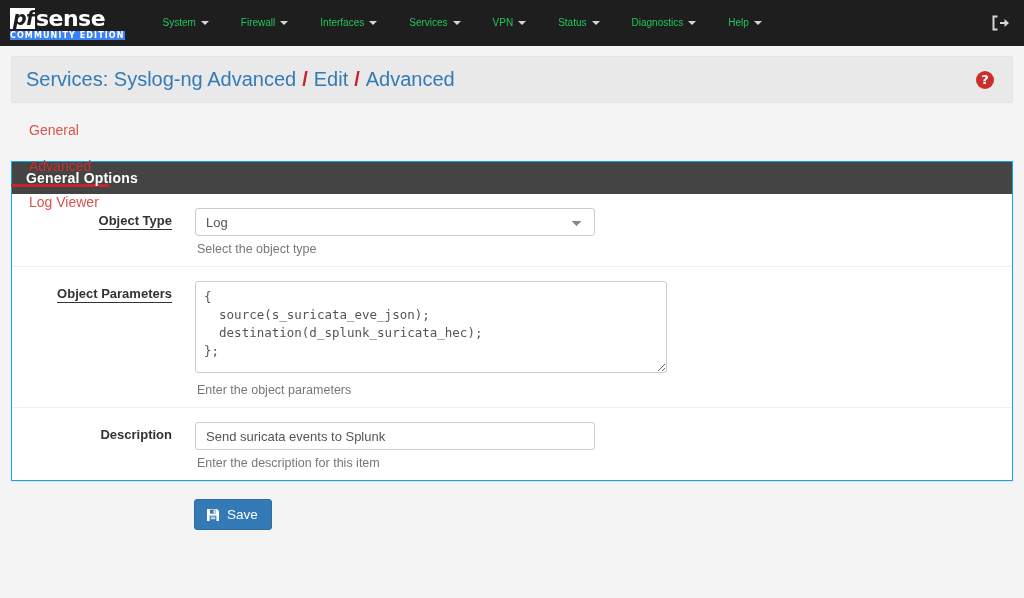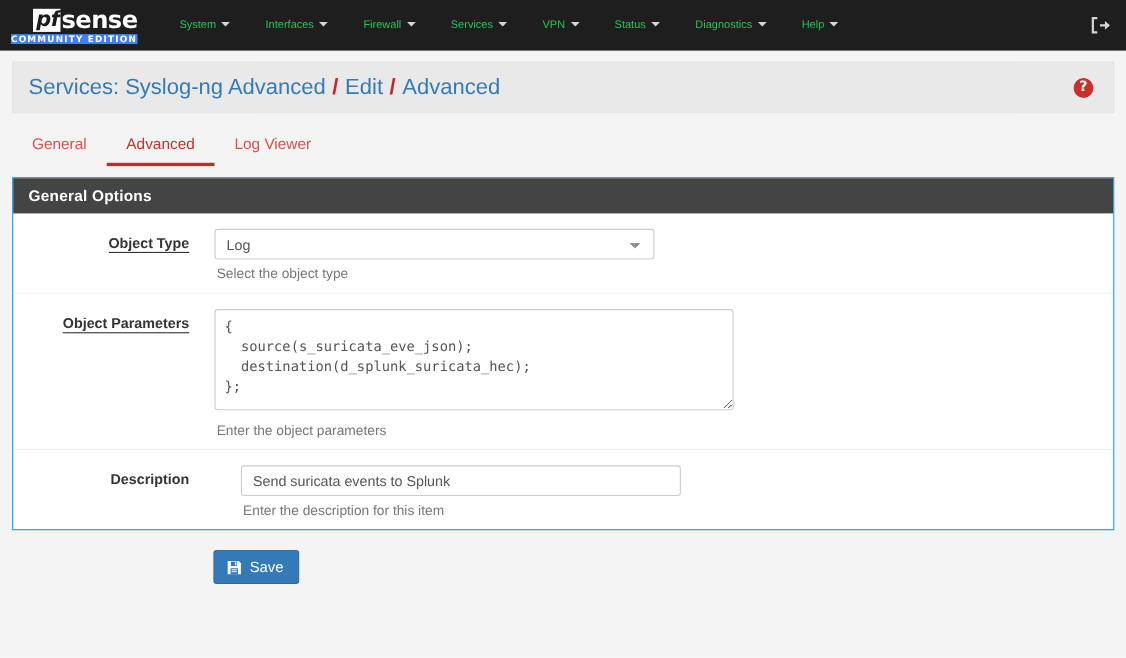--- a/index.html
+++ b/index.html
@@ -37,21 +37,20 @@
   .brand-pf {
     background: #ffffff;
     color: #1b1b1b;
     font-weight: bold;
     font-style: italic;
     font-size: 19px;
     line-height: 19px;
     padding: 1px 1px 1px 3px;
     letter-spacing: -0.5px;
     font-family: "DejaVu Sans", sans-serif;
-    margin-left: 20px;
   }
   .brand-sense {
     color: #ffffff;
     font-weight: bold;
     font-size: 22px;
     line-height: 19px;
     letter-spacing: -0.5px;
     padding-left: 1px;
     font-family: "DejaVu Sans", sans-serif;
   }
@@ -133,20 +132,21 @@
     cursor: pointer;
     font-family: "DejaVu Sans", sans-serif;
   }
 
   
   .tabs {
     display: flex;
     padding: 12px 11px 0 11px;
     height: 46px;
     align-items: flex-start;
+    flex-direction: column;
   }
   .tab {
     font-size: 14px;
     color: #d9534f;
     padding: 7px 18px 10px 18px;
     cursor: pointer;
     border-bottom: 3px solid transparent;
     white-space: nowrap;
   }
   .tab.active {
@@ -170,21 +170,21 @@
     letter-spacing: .2px;
   }
   .panel-body { padding: 0; }
 
   .form-row {
     display: flex;
     border-bottom: 1px solid #eeeeee;
     padding: 14px 0 10px 0;
     align-items: flex-start;
   }
-  .form-row:last-child { border-bottom: none; gap: 24px; }
+  .form-row:last-child { border-bottom: none; }
   .form-label {
     width: 172px;
     min-width: 172px;
     text-align: right;
     padding: 5px 12px 0 0;
     font-size: 13px;
     font-weight: bold;
     color: #333;
   }
   .form-label .req {
@@ -265,22 +265,22 @@
   <div class="brand">
     <div class="brand-top">
       <span class="brand-pf">pf</span>
         <span class="brand-sense">sense</span>
     </div>
     <div class="brand-sub">COMMUNITY EDITION</div>
   </div>
 
   <div class="nav-items">
     <div class="nav-item"><span>System</span><span class="caret"></span></div>
+    <div class="nav-item"><span>Firewall</span><span class="caret"></span></div>
     <div class="nav-item"><span>Interfaces</span><span class="caret"></span></div>
-    <div class="nav-item"><span>Firewall</span><span class="caret"></span></div>
     <div class="nav-item"><span>Services</span><span class="caret"></span></div>
     <div class="nav-item"><span>VPN</span><span class="caret"></span></div>
     <div class="nav-item"><span>Status</span><span class="caret"></span></div>
     <div class="nav-item"><span>Diagnostics</span><span class="caret"></span></div>
     <div class="nav-item"><span>Help</span><span class="caret"></span></div>
   </div>
 
   <div class="navbar-right">
     <svg class="logout-icon" width="20" height="20" viewBox="0 0 20 20" fill="none">
       <path d="M7.5 3.5H3.5v13h4" stroke="#d6d6d6" stroke-width="2" fill="none"></path>

